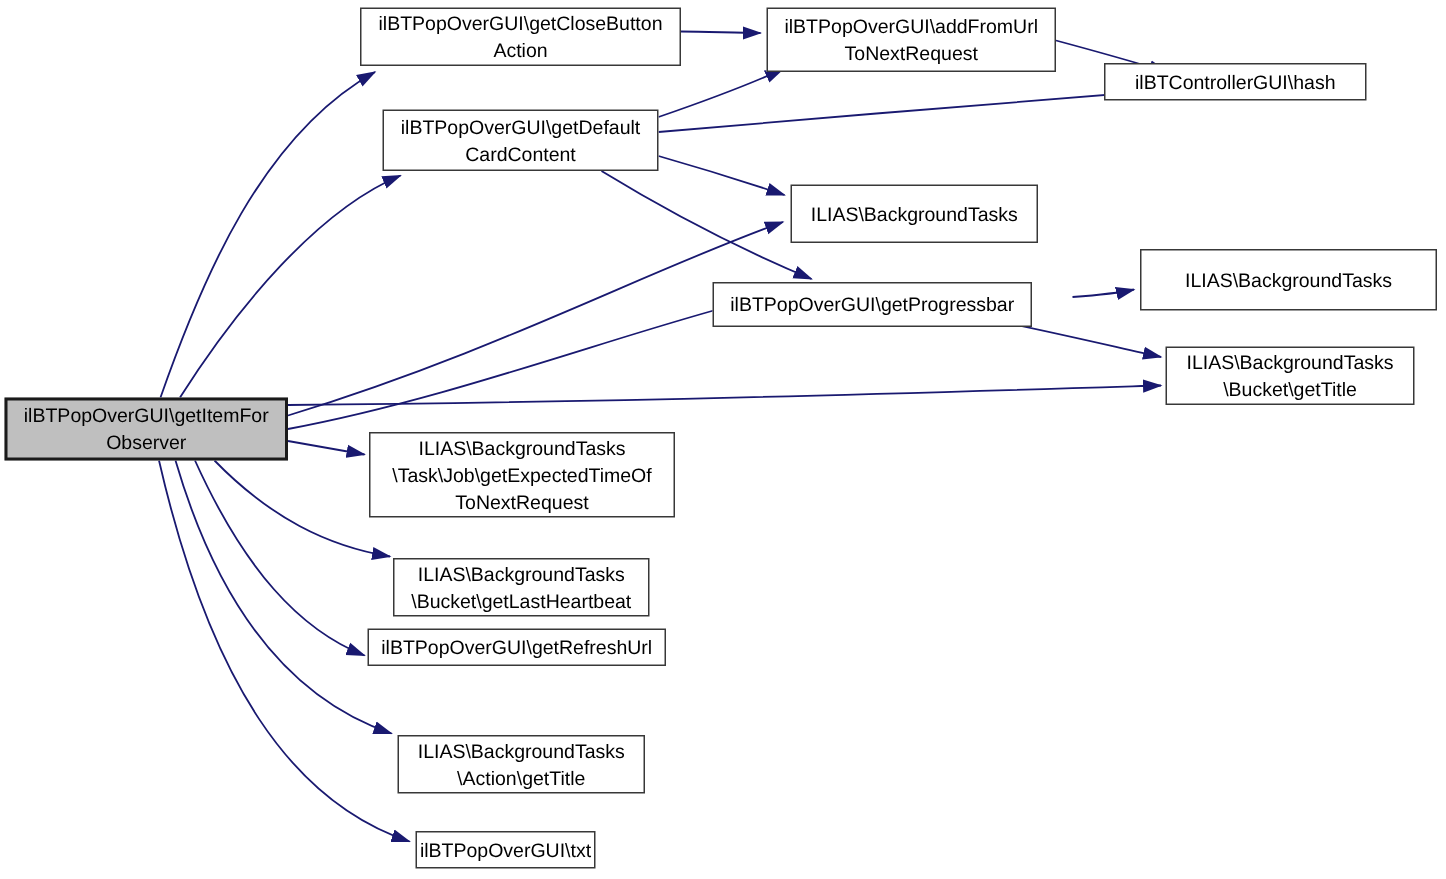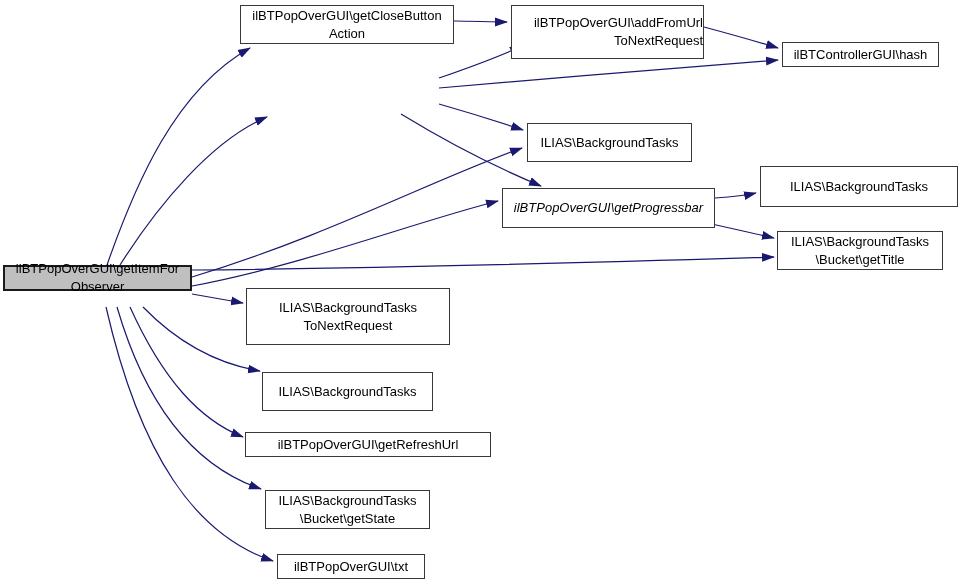--- a/index.html
+++ b/index.html
@@ -60,72 +60,78 @@
       <path marker-end="url(#arrow)" d="M439,78 C468,68 498,57 522,46"></path>
       <path marker-end="url(#arrow)" d="M439,88 C550,78 670,69 778,60"></path>
       <path marker-end="url(#arrow)" d="M439,104 C467,112 496,121 523,130"></path>
       <path marker-end="url(#arrow)" d="M401,114 C455,147 505,171 541,186"></path>
       <path marker-end="url(#arrow)" d="M704,27 C730,34 755,41 778,48"></path>
       <path marker-end="url(#arrow)" d="M715,198 C729,197 743,196 756,193"></path>
       <path marker-end="url(#arrow)" d="M660,213 C700,221 738,230 774,238"></path>
     </g>
   </svg>
 
-  <div class="node highlight" style="left:3px;top:265px;width:189px;height:26px;">
+  <div class="node highlight" style="left:3px;top:265px;width:189px;height:42px;">
     <div class="ln">ilBTPopOverGUI\getItemFor</div>
     <div class="ln">Observer</div>
   </div>
 
   <div class="node" style="left:240px;top:5px;width:214px;height:39px;">
     <div class="ln">ilBTPopOverGUI\getCloseButton</div>
     <div class="ln">Action</div>
   </div>
 
-  <div class="node" style="left:511px;top:5px;width:193px;height:54px;align-items:flex-end;">
+  <div class="node" style="left:511px;top:5px;width:193px;height:43px;">
     <div class="ln">ilBTPopOverGUI\addFromUrl</div>
     <div class="ln">ToNextRequest</div>
   </div>
 
-  <div class="node" style="left:782px;top:42px;width:157px;height:25px;">
+  <div class="node" style="left:736px;top:42px;width:175px;height:25px;">
     <div class="ln">ilBTControllerGUI\hash</div>
   </div>
 
+  <div class="node" style="left:255px;top:73px;width:184px;height:41px;">
+    <div class="ln">ilBTPopOverGUI\getDefault</div>
+    <div class="ln">CardContent</div>
+  </div>
 
   <div class="node" style="left:527px;top:123px;width:165px;height:39px;">
     <div class="ln">ILIAS\BackgroundTasks</div>
   </div>
 
-  <div class="node" style="left:502px;top:188px;width:213px;height:40px;font-style:italic;">
+  <div class="node" style="left:475px;top:188px;width:213px;height:30px;">
     <div class="ln">ilBTPopOverGUI\getProgressbar</div>
   </div>
 
   <div class="node" style="left:760px;top:166px;width:198px;height:41px;">
     <div class="ln">ILIAS\BackgroundTasks</div>
   </div>
 
   <div class="node" style="left:777px;top:231px;width:166px;height:39px;">
     <div class="ln">ILIAS\BackgroundTasks</div>
     <div class="ln">\Bucket\getTitle</div>
   </div>
 
   <div class="node" style="left:246px;top:288px;width:204px;height:57px;">
     <div class="ln">ILIAS\BackgroundTasks</div>
+    <div class="ln">\Task\Job\getExpectedTimeOf</div>
     <div class="ln">ToNextRequest</div>
   </div>
 
   <div class="node" style="left:262px;top:372px;width:171px;height:39px;">
     <div class="ln">ILIAS\BackgroundTasks</div>
+    <div class="ln">\Bucket\getLastHeartbeat</div>
   </div>
 
-  <div class="node" style="left:245px;top:432px;width:246px;height:25px;">
+  <div class="node" style="left:245px;top:419px;width:199px;height:25px;">
     <div class="ln">ilBTPopOverGUI\getRefreshUrl</div>
   </div>
 
   <div class="node" style="left:265px;top:490px;width:165px;height:39px;">
     <div class="ln">ILIAS\BackgroundTasks</div>
-    <div class="ln">\Bucket\getState</div>
+    <div class="ln">\Action\getTitle</div>
   </div>
 
-  <div class="node" style="left:277px;top:554px;width:148px;height:25px;">
+  <div class="node" style="left:277px;top:554px;width:120px;height:25px;">
     <div class="ln">ilBTPopOverGUI\txt</div>
   </div>
 
 </div>
 
 </body></html>

